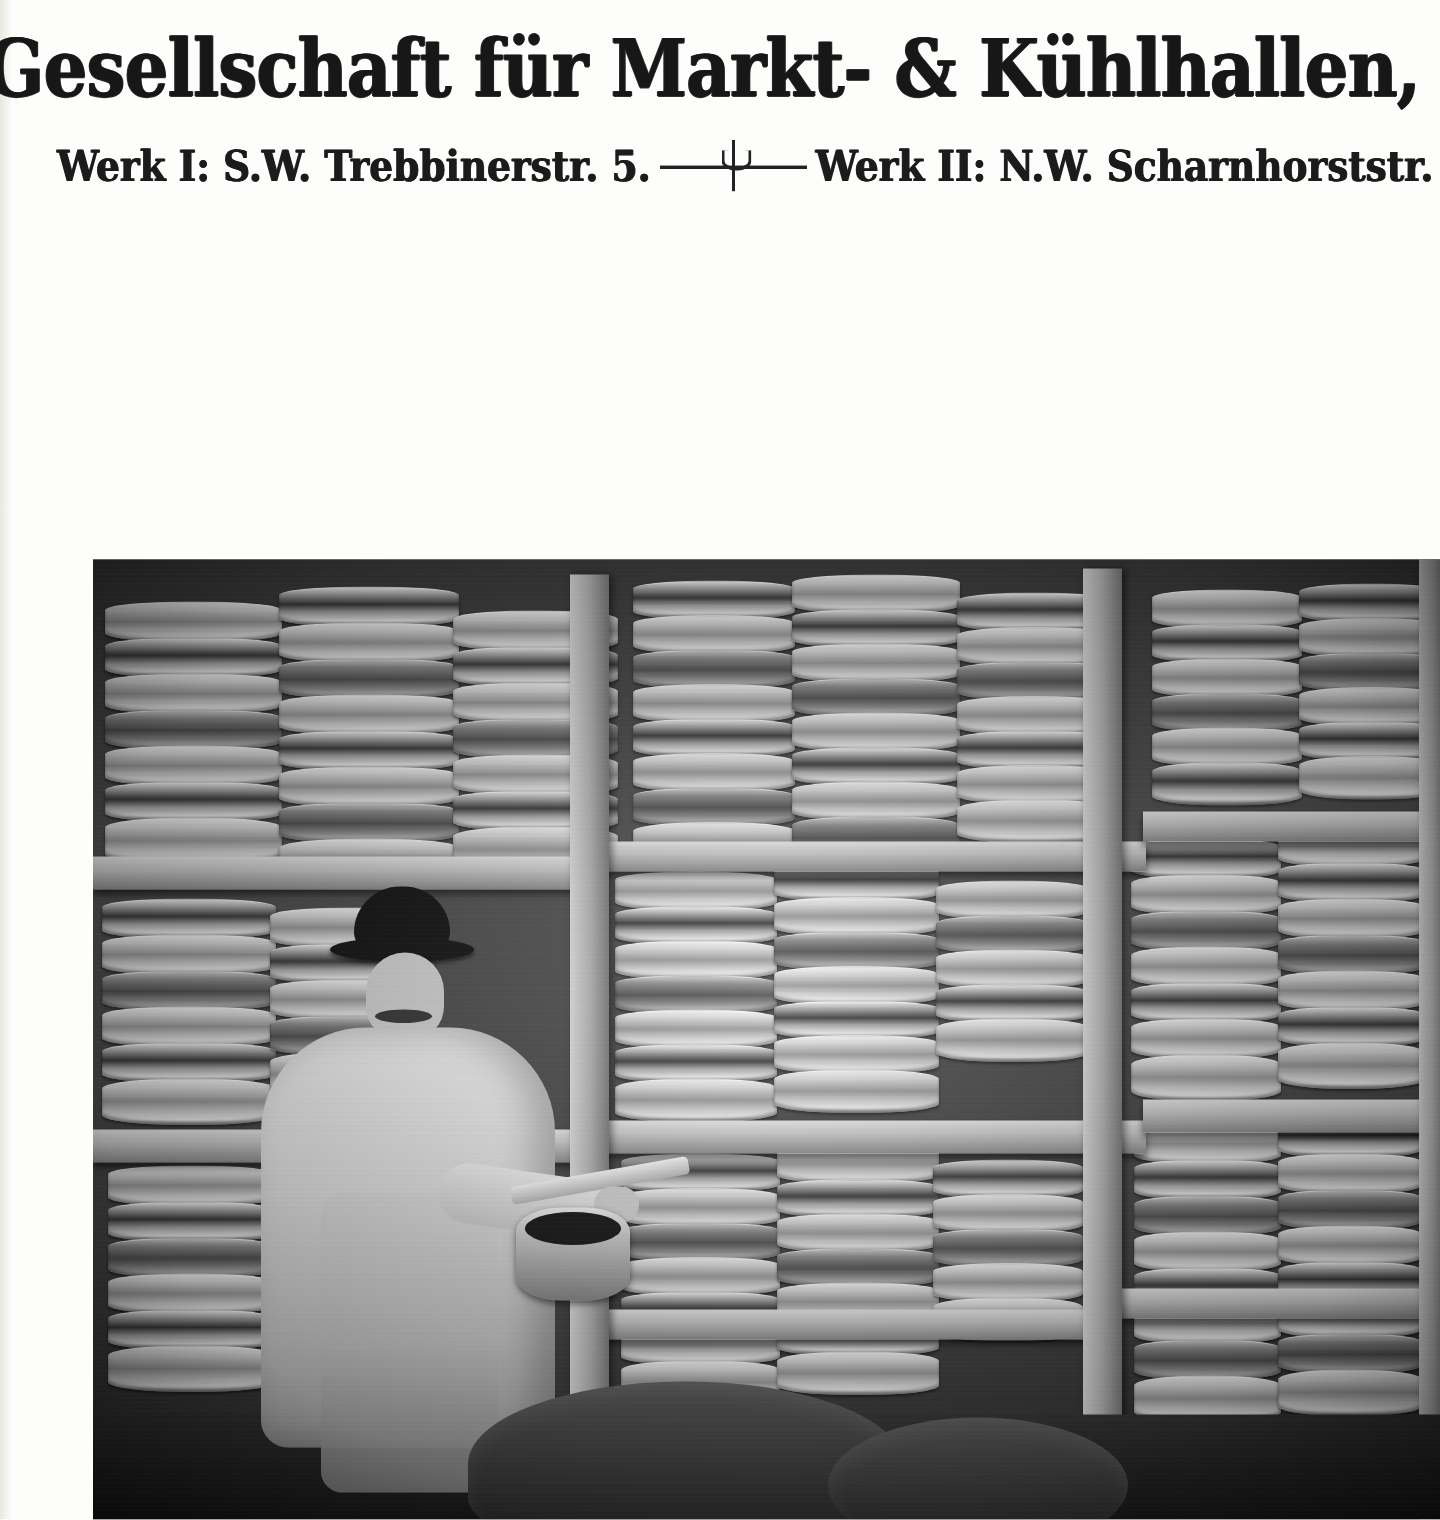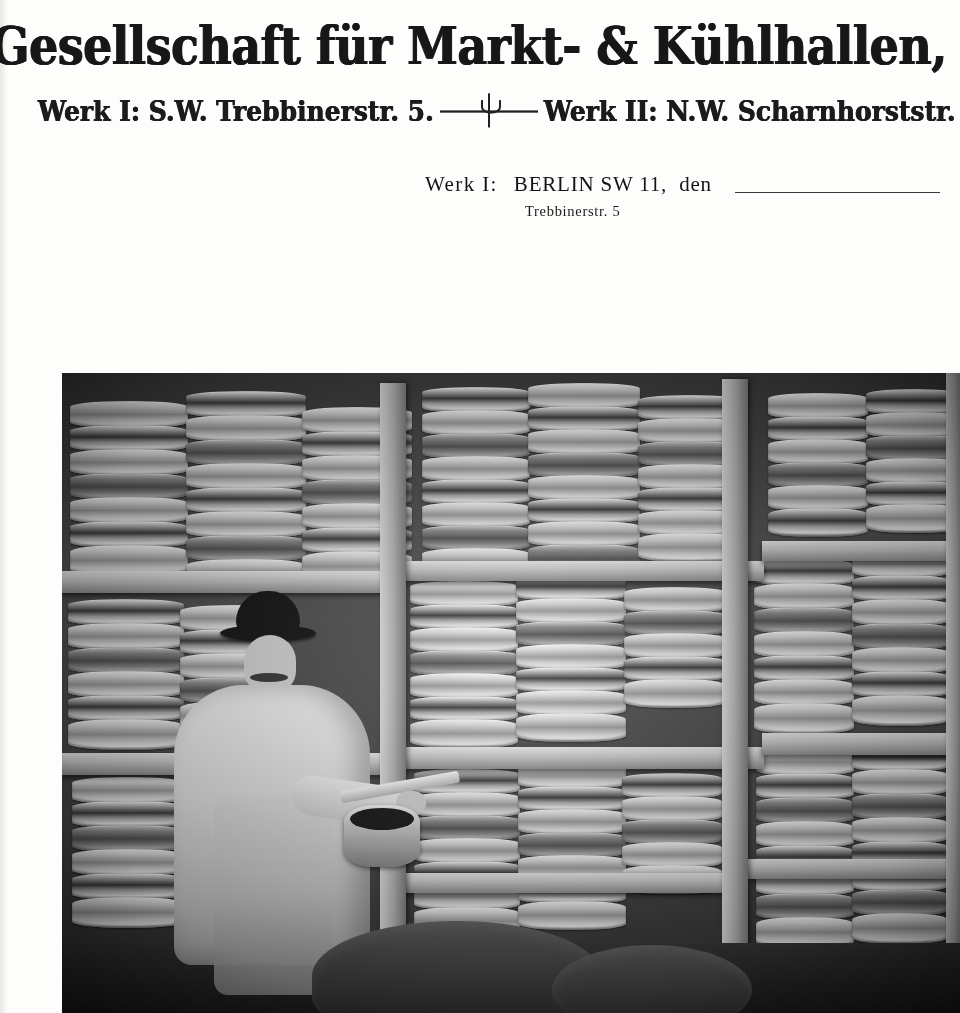--- a/index.html
+++ b/index.html
@@ -360,30 +360,20 @@
 
       <div class="ornament">
         <div class="bar"></div>
         <div class="fleur"></div>
       </div>
 
       <div class="branch-right">Werk II: N.W. Scharnhorststr. 29.</div>
     </div>
   </div>
 
-  <div class="address-block">
-    <div class="address-line">
-      <span class="werk">Werk I:</span>
-      <span class="city">BERLIN SW 11,</span>
-      <span class="den">den</span>
-      <span class="dateline-rule short"></span>
-      <span class="dateline-rule"></span>
-    </div>
-    <div class="street-sub">Trebbinerstr. 5</div>
-  </div>
 
   <div class="photo-frame">
     <div class="photo">
 
       <div class="back-wall"></div>
 
       <div class="stack" style="left:8px;top:28px;width:118px;height:180px;">
         <div class="tub" style="top:0;width:118px;height:26px;"></div>
         <div class="tub band" style="top:24px;width:118px;height:26px;"></div>
         <div class="tub" style="top:48px;width:118px;height:26px;"></div>

